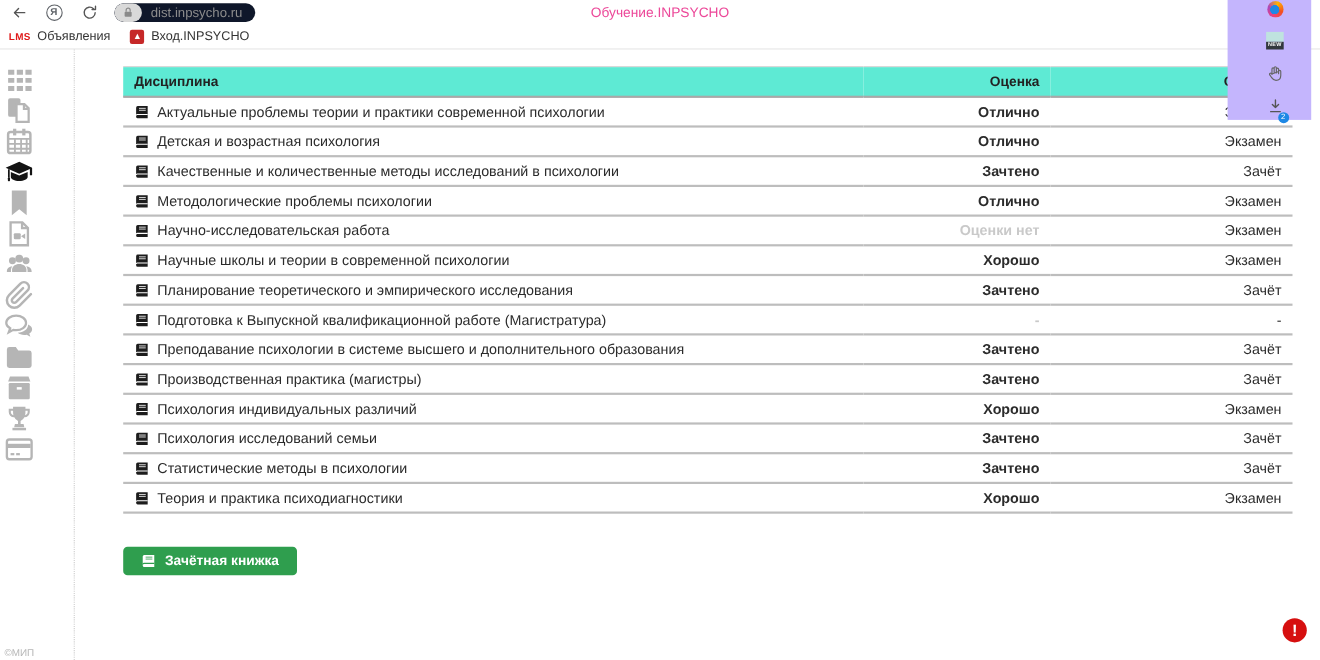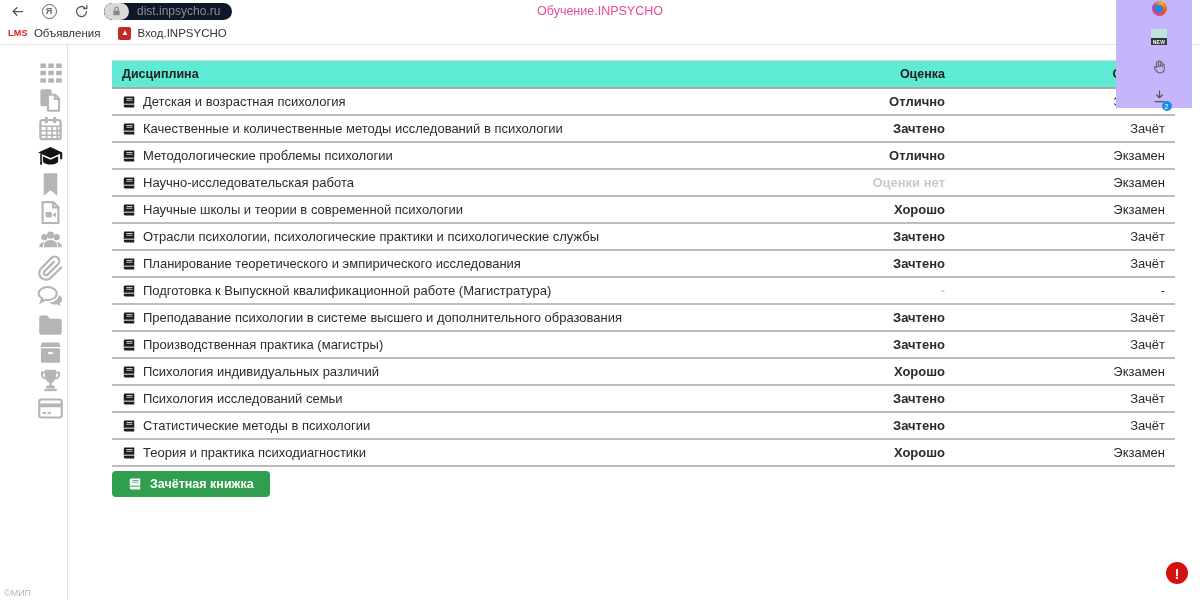--- a/index.html
+++ b/index.html
@@ -37,21 +37,21 @@
   .bookmarks-bar { height:23px; display:flex; align-items:center; padding:0 8px; gap:18px;
     border-bottom:1px solid #e6e6e6; background:#fff; }
   .bm-item { display:flex; align-items:center; gap:6px; font-size:11.5px; color:#333; cursor:pointer; }
   .lms-logo { color:#e01b1b; font-weight:bold; font-size:9px; letter-spacing:.3px; }
   .pyr-logo { width:13px; height:13px; background:#c62828; border-radius:2px;
     display:flex; align-items:center; justify-content:center; color:#fff; font-size:8px; line-height:1; }
 
   
   .app { display:flex; height:555px; }
   .sidebar { width:68px; border-right:1px dotted #ccc; display:flex; flex-direction:column;
-    align-items:flex-end; padding-top:13px; position:relative; flex-shrink:0; }
+    align-items:flex-start; padding-top:13px; position:relative; flex-shrink:0; }
   .side-item { width:34px; height:28px; display:flex; align-items:center; justify-content:center;
     color:#b5b5b5; cursor:pointer; }
   .side-item.active { color:#141414; }
   .side-item svg { width:31px; height:27px; }
   .side-footer { position:absolute; bottom:2px; left:4px; font-size:9px; color:#b5b5b5; }
 
   .content { flex:1; position:relative; padding:15px 25px 0 44px; }
   table.grades { width:1063px; border-collapse:collapse; table-layout:fixed; }
   table.grades th { background:#5eead4; font-size:12.5px; font-weight:bold; color:#222;
     padding:6px 10px; text-align:left; border-top:1px solid #d8d8d8; border-bottom:2px solid #a8a8a8; }
@@ -59,21 +59,21 @@
   table.grades col.name-col { width:auto; }
   table.grades col.grade-col { width:170px; }
   table.grades col.sys-col { width:220px; }
   table.grades td { padding:5px 10px; font-size:13px; color:#2b2b2b; border-bottom:2px solid #bdbdbd; }
   td.grade { font-weight:bold; font-size:12.5px; color:#1a1a1a; }
   td.sys { color:#c9c9c9; font-size:12.5px; }
   td.grade.muted { color:#c9c9c9; font-weight:bold; }
   .name-cell { display:flex; align-items:center; gap:7px; }
   .book-ico { width:14px; height:14px; flex-shrink:0; color:#1c1c1c; }
 
-  .gradebook-btn { margin-top:4px; display:inline-flex; align-items:center; gap:8px;
+  .gradebook-btn { margin-top:30px; display:inline-flex; align-items:center; gap:8px;
     background:#2f9e4e; color:#fff; border:none; border-radius:4px; padding:6px 16px;
     font-size:12.5px; font-weight:bold; cursor:pointer; font-family:inherit; }
   .alert-circle { position:absolute; right:12px; bottom:16px; width:22px; height:22px; border-radius:50%;
     background:#d60f0f; color:#fff; font-weight:bold; font-size:15px;
     display:flex; align-items:center; justify-content:center; cursor:pointer; }
 </style>
 </head>
 <body>
 
 <div class="chrome-top">
@@ -251,20 +251,34 @@
       </thead>
       <tbody>
           <tr>
     <td>
               <span class="name-cell">
       <svg class="book-ico" viewBox="0 0 24 24">
                   <path fill="currentColor" d="M5.5 2.5A2.5 2.5 0 0 0 3 5v14a2.5 2.5 0 0 0 2.5 2.5H21v-19z"></path>
                   <path d="M3 17.3c0-.9.8-1.6 1.7-1.6H21" stroke="#fff" stroke-width="1.6" fill="none"></path>
                   <path d="M7.5 6h10.5M7.5 9h10.5" stroke="#fff" stroke-width="1.3"></path>
                 </svg>
+      <span>Актуальные проблемы теории и практики современной психологии</span>
+    </span>
+            </td>
+    <td class="grade c">Отлично</td>
+    <td class="sys c">Экзамен</td>
+  </tr>
+          <tr>
+    <td>
+              <span class="name-cell">
+      <svg class="book-ico" viewBox="0 0 24 24">
+                  <path fill="currentColor" d="M5.5 2.5A2.5 2.5 0 0 0 3 5v14a2.5 2.5 0 0 0 2.5 2.5H21v-19z"></path>
+                  <path d="M3 17.3c0-.9.8-1.6 1.7-1.6H21" stroke="#fff" stroke-width="1.6" fill="none"></path>
+                  <path d="M7.5 6h10.5M7.5 9h10.5" stroke="#fff" stroke-width="1.3"></path>
+                </svg>
       <span>Детская и возрастная психология</span>
     </span>
             </td>
     <td class="grade c">Отлично</td>
     <td class="sys c">Экзамен</td>
   </tr>
           <tr>
     <td>
               <span class="name-cell">
       <svg class="book-ico" viewBox="0 0 24 24">
@@ -312,34 +326,20 @@
       <svg class="book-ico" viewBox="0 0 24 24">
                   <path fill="currentColor" d="M5.5 2.5A2.5 2.5 0 0 0 3 5v14a2.5 2.5 0 0 0 2.5 2.5H21v-19z"></path>
                   <path d="M3 17.3c0-.9.8-1.6 1.7-1.6H21" stroke="#fff" stroke-width="1.6" fill="none"></path>
                   <path d="M7.5 6h10.5M7.5 9h10.5" stroke="#fff" stroke-width="1.3"></path>
                 </svg>
       <span>Научные школы и теории в современной психологии</span>
     </span>
             </td>
     <td class="grade c">Хорошо</td>
     <td class="sys c">Экзамен</td>
-  </tr>
-          <tr>
-    <td>
-              <span class="name-cell">
-      <svg class="book-ico" viewBox="0 0 24 24">
-                  <path fill="currentColor" d="M5.5 2.5A2.5 2.5 0 0 0 3 5v14a2.5 2.5 0 0 0 2.5 2.5H21v-19z"></path>
-                  <path d="M3 17.3c0-.9.8-1.6 1.7-1.6H21" stroke="#fff" stroke-width="1.6" fill="none"></path>
-                  <path d="M7.5 6h10.5M7.5 9h10.5" stroke="#fff" stroke-width="1.3"></path>
-                </svg>
-      <span>Отрасли психологии, психологические практики и психологические службы</span>
-    </span>
-            </td>
-    <td class="grade c">Зачтено</td>
-    <td class="sys c">Зачёт</td>
   </tr>
           <tr>
     <td>
               <span class="name-cell">
       <svg class="book-ico" viewBox="0 0 24 24">
                   <path fill="currentColor" d="M5.5 2.5A2.5 2.5 0 0 0 3 5v14a2.5 2.5 0 0 0 2.5 2.5H21v-19z"></path>
                   <path d="M3 17.3c0-.9.8-1.6 1.7-1.6H21" stroke="#fff" stroke-width="1.6" fill="none"></path>
                   <path d="M7.5 6h10.5M7.5 9h10.5" stroke="#fff" stroke-width="1.3"></path>
                 </svg>
       <span>Планирование теоретического и эмпирического исследования</span>

